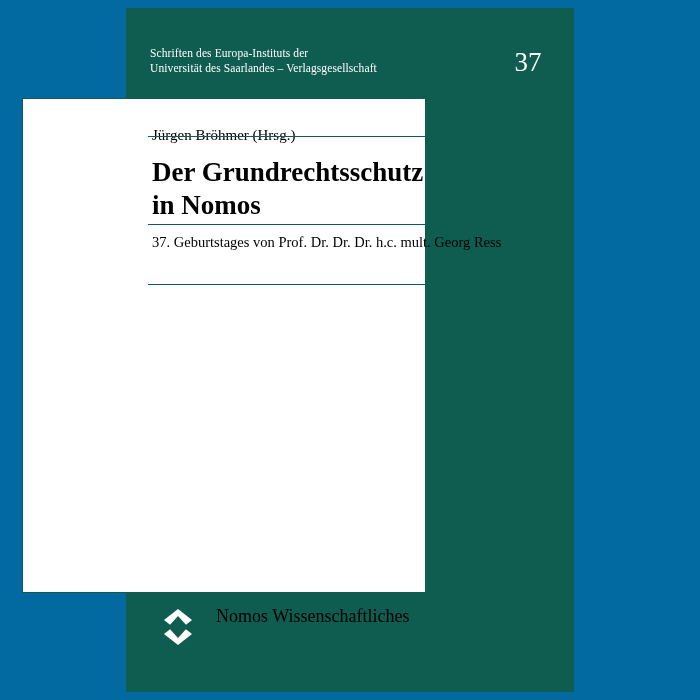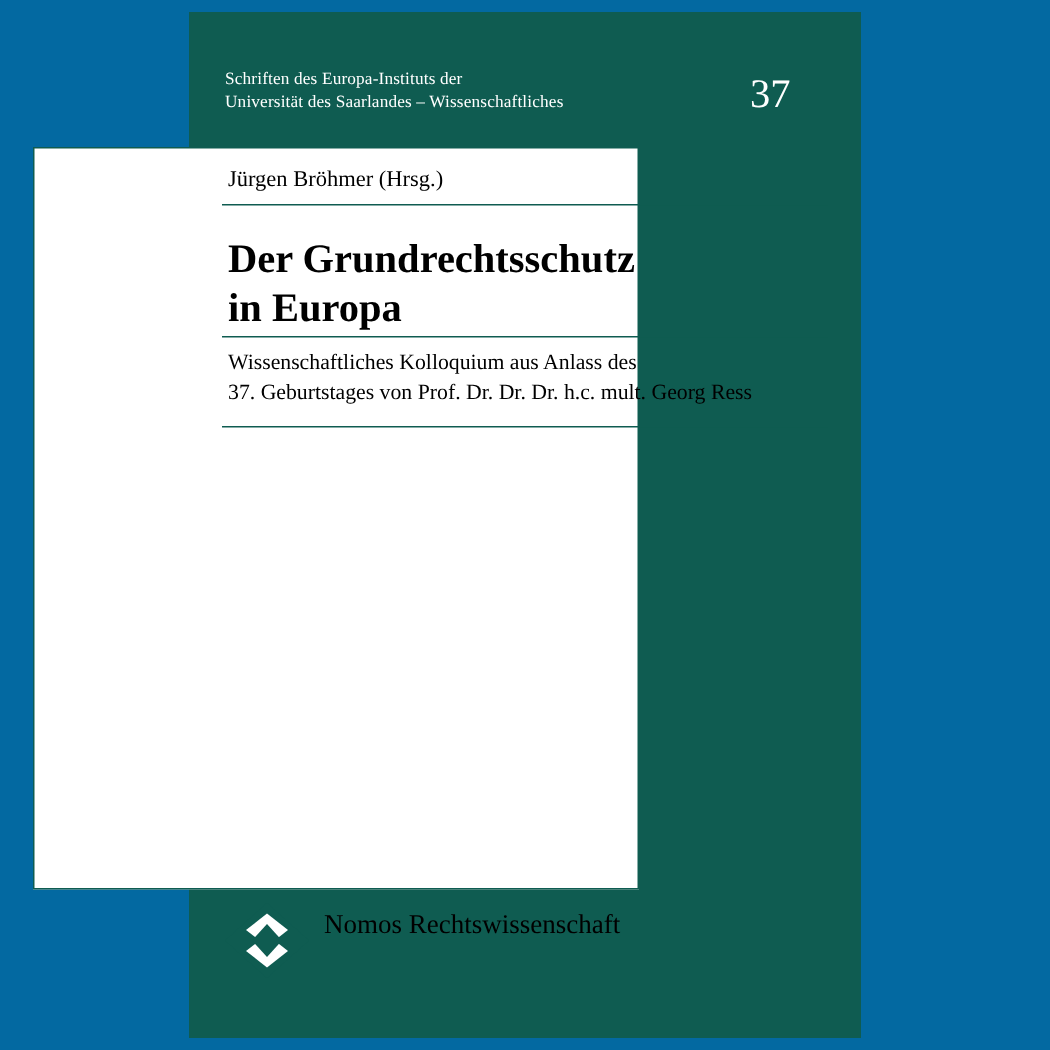--- a/index.html
+++ b/index.html
@@ -60,35 +60,36 @@
 
   
   .volume {
     position: absolute;
     left: 500px;
     top: 47px;
     width: 56px;
     color: #ffffff;
     font-size: 27px;
     line-height: 30px;
+    text-align: center;
   }
 
   
   .editor-row {
     position: absolute;
     left: 148px;
     top: 106px;
     width: 404px;
     height: 30px;
     box-sizing: border-box;
   }
   .editor-text {
     position: absolute;
     left: 4px;
-    top: 6px;
+    top: 21px;
     font-size: 15px;
     color: #000000;
   }
 
   .rule {
     position: absolute;
     left: 148px;
     width: 404px;
     height: 1px;
     background: #0f5c51;
@@ -151,52 +152,51 @@
 <body>
 
 <div class="page">
 
   <div class="cover"></div>
 
   <div class="inner-panel"></div>
 
   <div class="series">
     <div>Schriften des Europa-Instituts der</div>
-    <div>Universität des Saarlandes – Wissenschaftliches</div>
+    <div>Universität des Saarlandes – Verlagsgesellschaft</div>
   </div>
 
   <div class="volume">37</div>
 
   <div class="editor-row">
     <div class="editor-text">Jürgen Bröhmer (Hrsg.)</div>
   </div>
 
   <div class="rule r1"></div>
 
   <div class="title">
     <div class="line">Der Grundrechtsschutz</div>
-    <div class="line">in Europa</div>
+    <div class="line">in Nomos</div>
   </div>
 
   <div class="rule r2"></div>
 
   <div class="subtitle">
-    <div class="line">Wissenschaftliches Kolloquium aus Anlass des</div>
     <div class="line">37. Geburtstages von Prof. Dr. Dr. Dr. h.c. mult. Georg Ress</div>
   </div>
 
   <div class="rule r3"></div>
 
   <div class="publisher">
     <div class="logo">
       <svg width="56" height="50" viewBox="0 0 56 50" xmlns="http://www.w3.org/2000/svg">
         <polygon points="28,0 56,25 28,50 0,25" fill="#0f5c51"></polygon>
         <polygon points="28,7 42,18 28,29 14,18" fill="#ffffff"></polygon>
         <polygon points="28,21 42,32 28,43 14,32" fill="#ffffff"></polygon>
         <polygon points="28,14 38,25 28,36 18,25" fill="#0f5c51"></polygon>
       </svg>
     </div>
     <div class="publisher-text">
-      <div>Nomos Rechtswissenschaft</div>
+      <div>Nomos Wissenschaftliches</div>
     </div>
   </div>
 
 </div>
 
 </body></html>

